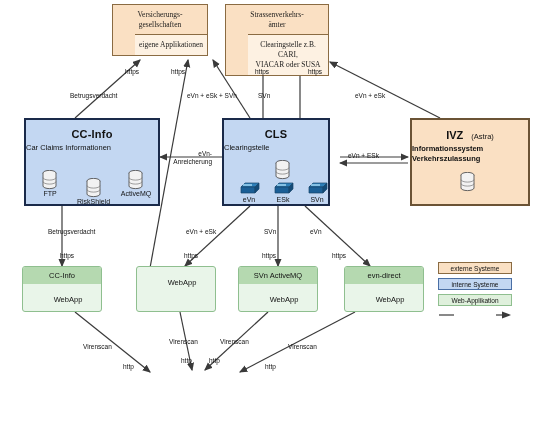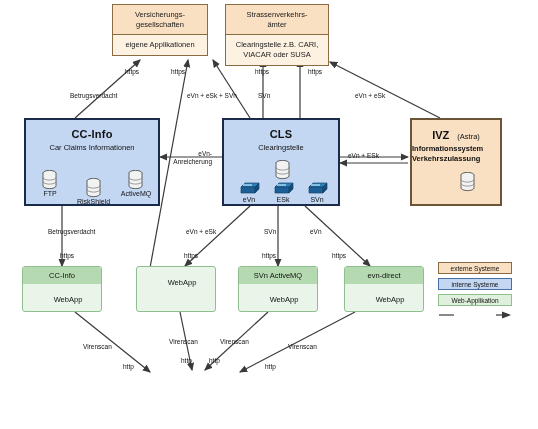--- a/index.html
+++ b/index.html
@@ -3,29 +3,29 @@
 <meta charset="utf-8">
 <style>
   html,body{margin:0;padding:0;background:#ffffff;}
   body{width:538px;height:429px;font-family:"Liberation Sans",sans-serif;overflow:hidden;}
   #canvas{position:relative;width:538px;height:429px;}
   svg#wires{position:absolute;left:0;top:0;width:538px;height:429px;pointer-events:none;}
 
   .node{position:absolute;box-sizing:border-box;}
 
   
-  .ext{background:#fae0c3;border:1px solid #8a6b42;}
+  .ext{background:#fae0c3;border:1px solid #8a6b42;font-family:Liberation Serif, serif;}
   .ext .hdr{text-align:center;font-size:7.5px;color:#1a1a1a;line-height:9.5px;padding:5px 2px 5px 2px;}
   .ext .bdy{background:#fdf1e2;border-top:1px solid #8a6b42;text-align:center;font-size:7.5px;
-            color:#1a1a1a;line-height:10px;padding:5px 3px;}
+            color:#1a1a1a;line-height:10px;padding:5px 3px;margin-left:22px;}
 
   
   .intsys{background:#c3d7f2;border:2px solid #1a2a4a;}
   .intsys .t1{text-align:center;font-size:11px;font-weight:bold;color:#111;padding-top:8px;letter-spacing:.2px;}
-  .intsys .t2{text-align:center;font-size:7.5px;color:#111;padding-top:3px;}
+  .intsys .t2{text-align:left;font-size:7.5px;color:#111;padding-top:3px;}
 
   
   .extsys{background:#fae0c3;border:2px solid #6b5335;}
   .extsys .t1{text-align:center;font-size:11px;font-weight:bold;color:#111;padding-top:9px;}
   .extsys .t1 .sub{font-size:7.5px;font-weight:normal;margin-left:8px;}
   .extsys .t2{text-align:left;font-size:7.5px;color:#111;padding-top:3px;line-height:10px;font-weight:bold;}
 
   
   .web{background:#e9f5e9;border:1px solid #8fbf8f;border-radius:3px;overflow:hidden;}
   .web .hdr{background:#b5d9b0;text-align:center;font-size:7.5px;color:#111;padding:4px 2px;}
@@ -143,21 +143,21 @@
       <svg width="15" height="20" viewBox="0 0 15 20">
         <ellipse cx="7.5" cy="3" rx="6.5" ry="2.6" fill="#f2f2f2" stroke="#555" stroke-width=".9"></ellipse>
         <path d="M1,3 L1,16 A6.5,2.6 0 0 0 14,16 L14,3" fill="#f2f2f2" stroke="#555" stroke-width=".9"></path>
         <path d="M1,7.5 A6.5,2.6 0 0 0 14,7.5" fill="none" stroke="#777" stroke-width=".7"></path>
         <path d="M1,11.5 A6.5,2.6 0 0 0 14,11.5" fill="none" stroke="#777" stroke-width=".7"></path>
       </svg>
     </div>
     <div class="dblabel" style="left:84px;top:70px;width:52px;">ActiveMQ</div>
   </div>
 
-  <div class="node intsys" style="left:222px;top:118px;width:118px;height:88px;">
+  <div class="node intsys" style="left:222px;top:118px;width:108px;height:88px;">
     <div class="t1">CLS</div>
     <div class="t2">Clearingstelle</div>
 
     <div class="db" style="left:51px;top:40px;">
       <svg width="15" height="20" viewBox="0 0 15 20">
         <ellipse cx="7.5" cy="3" rx="6.5" ry="2.6" fill="#f2f2f2" stroke="#555" stroke-width=".9"></ellipse>
         <path d="M1,3 L1,16 A6.5,2.6 0 0 0 14,16 L14,3" fill="#f2f2f2" stroke="#555" stroke-width=".9"></path>
         <path d="M1,7.5 A6.5,2.6 0 0 0 14,7.5" fill="none" stroke="#777" stroke-width=".7"></path>
         <path d="M1,11.5 A6.5,2.6 0 0 0 14,11.5" fill="none" stroke="#777" stroke-width=".7"></path>
       </svg>
@@ -187,21 +187,21 @@
       <svg width="22" height="14" viewBox="0 0 22 14">
         <path d="M3,5 L7,1 L21,1 L17,5 Z" fill="#2e7fb8" stroke="#18466b" stroke-width=".7"></path>
         <path d="M3,5 L17,5 L17,11 L3,11 Z" fill="#1b5f96" stroke="#18466b" stroke-width=".7"></path>
         <path d="M17,5 L21,1 L21,7 L17,11 Z" fill="#134a77" stroke="#18466b" stroke-width=".7"></path>
         <rect x="5" y="2.2" width="9" height="1.6" fill="#9ad0ef"></rect>
       </svg>
     </div>
     <div class="svclabel" style="left:79px;top:76px;width:28px;">SVn</div>
   </div>
 
-  <div class="node extsys" style="left:410px;top:118px;width:92px;height:88px;">
+  <div class="node extsys" style="left:410px;top:118px;width:120px;height:88px;">
     <div class="t1">
       <span>IVZ</span><span class="sub">(Astra)</span>
     </div>
     <div class="t2">
       <span>Informationssystem</span><br>
       <span>Verkehrszulassung</span>
     </div>
     <div class="db" style="left:48px;top:52px;">
       <svg width="15" height="20" viewBox="0 0 15 20">
         <ellipse cx="7.5" cy="3" rx="6.5" ry="2.6" fill="#f2f2f2" stroke="#555" stroke-width=".9"></ellipse>

